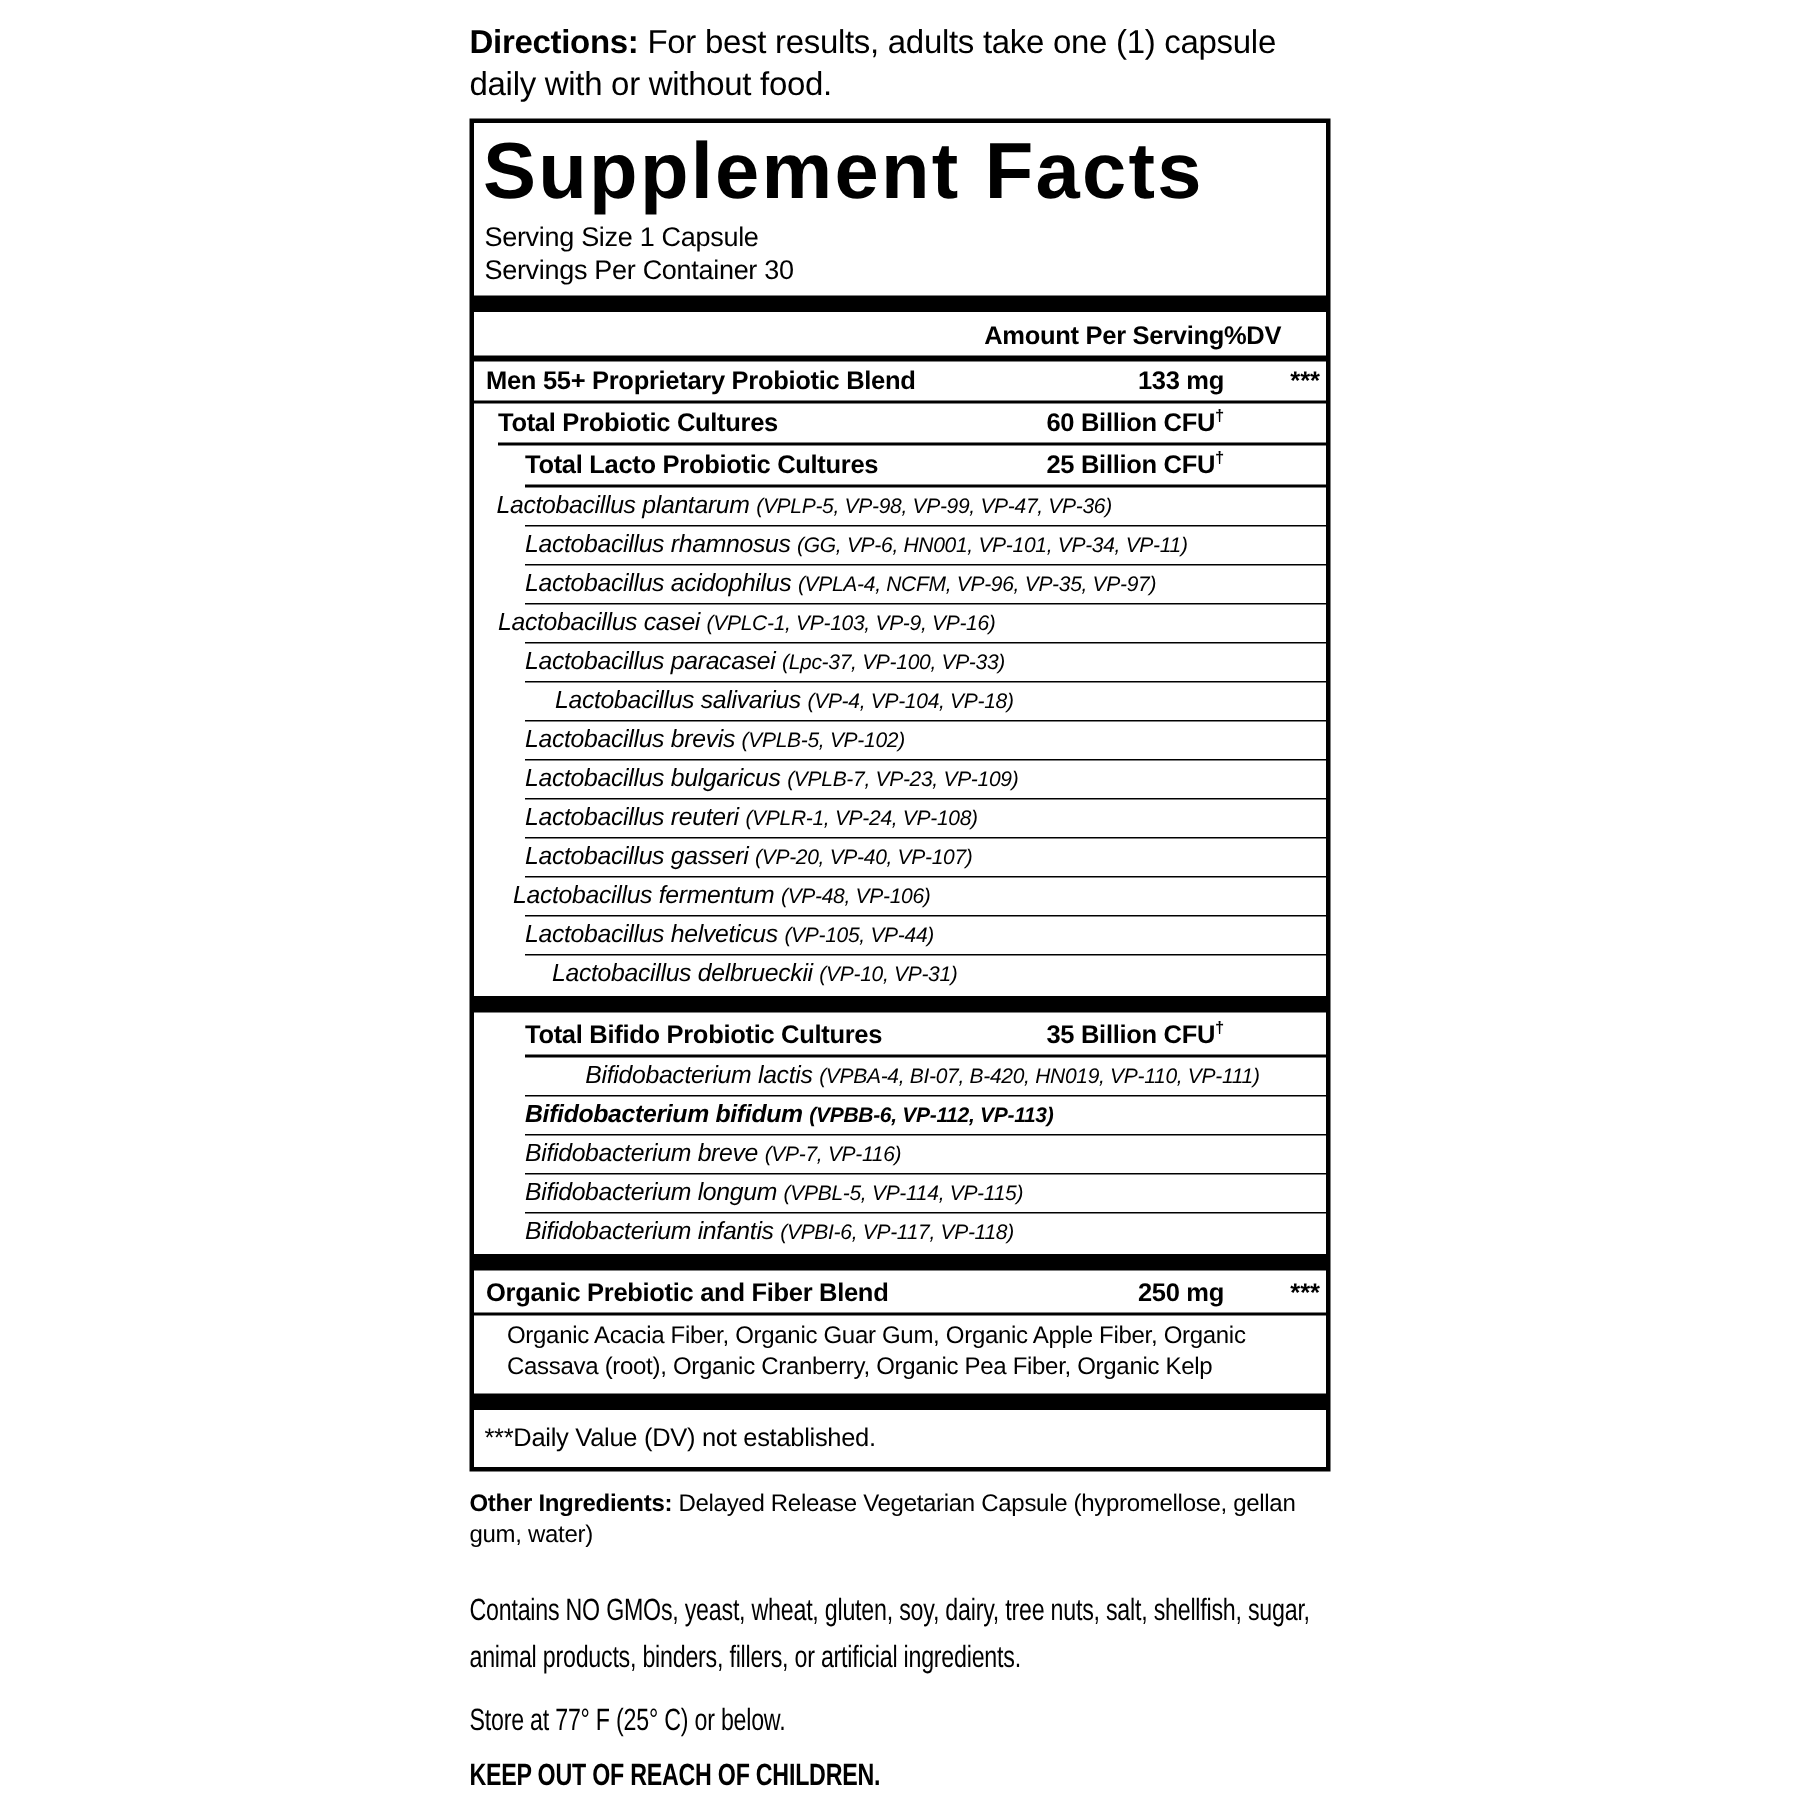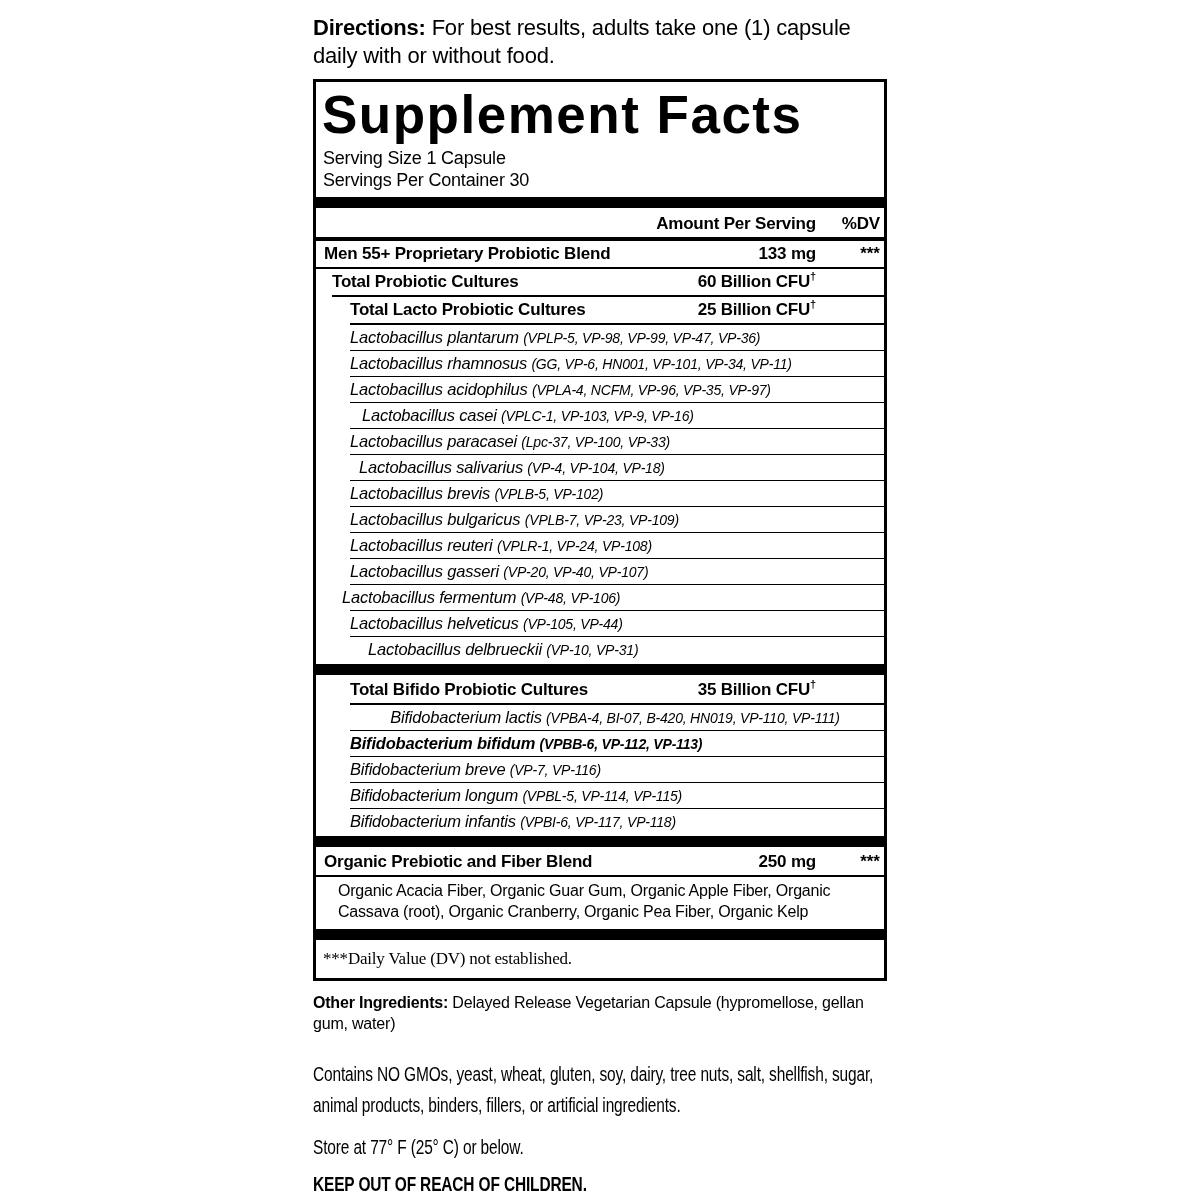--- a/index.html
+++ b/index.html
@@ -15,34 +15,34 @@
     padding:2px 4px 7px 6px; white-space:nowrap; }
   .sf-serving { font-size:18px; line-height:1.18; padding-left:7px; letter-spacing:-0.2px; }
 
   .bar { background:#000; }
   .bar.thick { height:11px; margin:6px 0 2px 0; }
   .sep { background:#000; }
 
   .sf-header { display:flex; align-items:baseline; font-weight:bold; font-size:17px;
     padding:4px 4px 3px 4px; letter-spacing:-0.2px; }
   .sf-header .spacer { flex:1; }
-  .sf-header .dvcol { width:64px; text-align:right; }
+  .sf-header .dvcol { width:64px; text-align:left; }
   .sep.hdr { height:4px; }
 
   .row { display:flex; align-items:baseline; font-size:17px; padding:3px 4px 3px 8px; }
   .row .name { flex:1; letter-spacing:-0.2px; }
   .row.blend .name, .row.total .name { font-weight:bold; }
   .row .amount { font-weight:bold; text-align:right; white-space:nowrap; letter-spacing:-0.2px; }
   .row .dv { width:64px; text-align:right; font-weight:bold; }
   .row.species .name { font-style:italic; font-size:16.5px; }
   .row.species .strains { font-size:14px; font-style:italic; }
   .row.sub { font-size:16px; line-height:1.3; letter-spacing:-0.3px; padding-top:4px; padding-bottom:5px; }
   sup.dagger { font-size:11px; vertical-align:super; line-height:0; }
 
-  .sf-footnote { font-size:17px; letter-spacing:-0.2px; padding:7px 4px 1px 7px;font-family:Liberation Serif, serif; }
+  .sf-footnote { font-size:17px; letter-spacing:-0.2px; padding:7px 4px 1px 7px; }
 
   .other { font-size:16px; line-height:1.3; letter-spacing:-0.2px; margin-top:12px; }
 
   .cond-block { margin-top:24px; width:760px; transform:scaleX(0.755); transform-origin:left top; }
   .cond-block p { font-size:20.5px; letter-spacing:-0.2px; }
   .contains { line-height:1.5; margin-bottom:15px; }
   .storage { margin-bottom:13px; }
   .keepout { font-weight:bold; margin-bottom:13px; }
 </style>
 </head>
@@ -75,41 +75,41 @@
           <span class="amount">60 Billion CFU<sup class="dagger">†</sup></span>
           <span class="dv"></span>
         </div>
         <div class="sep" style="height: 2px; margin-left: 16px;"></div>
         <div class="row total" style="padding-left: 34px;">
           <span class="name">Total Lacto Probiotic Cultures</span>
           <span class="amount">25 Billion CFU<sup class="dagger">†</sup></span>
           <span class="dv"></span>
         </div>
         <div class="sep" style="height: 2px; margin-left: 34px;"></div>
-        <div class="row species" style="padding-left: 34px;">
+        <div class="row species" style="padding-left: 15px;">
           <span class="name">Lactobacillus plantarum <span class="strains">(VPLP-5, VP-98, VP-99, VP-47, VP-36)</span></span>
         </div>
         <div class="sep" style="height: 1px; margin-left: 34px;"></div>
         <div class="row species" style="padding-left: 34px;">
           <span class="name">Lactobacillus rhamnosus <span class="strains">(GG, VP-6, HN001, VP-101, VP-34, VP-11)</span></span>
         </div>
         <div class="sep" style="height: 1px; margin-left: 34px;"></div>
         <div class="row species" style="padding-left: 34px;">
           <span class="name">Lactobacillus acidophilus <span class="strains">(VPLA-4, NCFM, VP-96, VP-35, VP-97)</span></span>
         </div>
         <div class="sep" style="height: 1px; margin-left: 34px;"></div>
-        <div class="row species" style="padding-left: 46px;">
+        <div class="row species" style="padding-left: 16px;">
           <span class="name">Lactobacillus casei <span class="strains">(VPLC-1, VP-103, VP-9, VP-16)</span></span>
         </div>
         <div class="sep" style="height: 1px; margin-left: 34px;"></div>
         <div class="row species" style="padding-left: 34px;">
           <span class="name">Lactobacillus paracasei <span class="strains">(Lpc-37, VP-100, VP-33)</span></span>
         </div>
         <div class="sep" style="height: 1px; margin-left: 34px;"></div>
-        <div class="row species" style="padding-left: 43px;">
+        <div class="row species" style="padding-left: 54px;">
           <span class="name">Lactobacillus salivarius <span class="strains">(VP-4, VP-104, VP-18)</span></span>
         </div>
         <div class="sep" style="height: 1px; margin-left: 34px;"></div>
         <div class="row species" style="padding-left: 34px;">
           <span class="name">Lactobacillus brevis <span class="strains">(VPLB-5, VP-102)</span></span>
         </div>
         <div class="sep" style="height: 1px; margin-left: 34px;"></div>
         <div class="row species" style="padding-left: 34px;">
           <span class="name">Lactobacillus bulgaricus <span class="strains">(VPLB-7, VP-23, VP-109)</span></span>
         </div>

